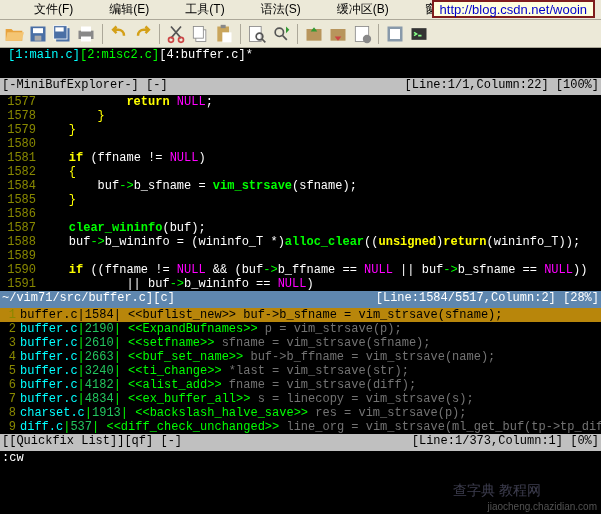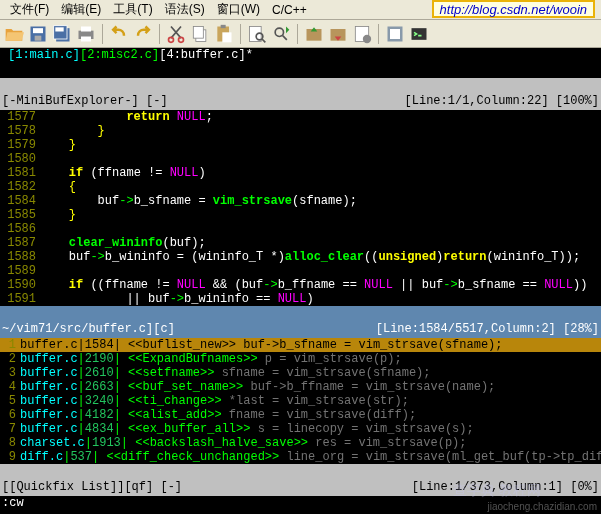--- a/index.html
+++ b/index.html
@@ -1,28 +1,28 @@
 <!DOCTYPE html>
 <html><head>
 <meta charset="utf-8">
 <style>
 * { margin: 0; padding: 0; box-sizing: border-box; }
 body { font-family: sans-serif; font-size: 12px; background: #000; width: 601px; height: 514px; overflow: hidden; position: relative; }
 .menubar { background: #ece9d8; height: 20px; display: flex; align-items: center; padding: 0 4px; border-bottom: 1px solid #aca899; }
-.menubar span { padding: 2px 6px; cursor: default; }
-.urlbox { position: absolute; top: 0px; right: 6px; border: 2px solid #eab308; background: #ffffe0; padding: 0px 6px; font-family: Arial; font-size: 13px; color: #0000cc; z-index: 10; height: 18px; line-height: 16px; font-style: italic; }
+.menubar span { padding: 2px 6px; cursor: default; margin-left: 24px; }
+.urlbox { position: absolute; top: 0px; right: 6px; border: 2px solid #7f1d1d; background: #ffffe0; padding: 0px 6px; font-family: Arial; font-size: 13px; color: #0000cc; z-index: 10; height: 18px; line-height: 16px; }
 .toolbar { background: #ece9d8; height: 28px; display: flex; align-items: center; padding: 0 4px; gap: 4px; border-bottom: 1px solid #aca899; }
 .toolbar .sep { width: 1px; height: 20px; background: #aca899; margin: 0 2px; }
 .toolbar svg { width: 20px; height: 20px; }
 .editor { font-family: "Courier New", monospace; font-size: 12px; line-height: 14px; background: #000; }
 .tabline { background: #000; color: #ccc; padding: 0 8px; height: 30px; }
 .tabline .t1 { color: #00ffff; }
 .tabline .t2 { color: #00ff00; }
 .tabline .tm { color: #fff; }
-.statusbar { background: #c0c0c0; color: #000; display: flex; padding: 16px 2px; height: 28px; font-family: "Courier New", monospace; }
+.statusbar { background: #c0c0c0; color: #000; display: flex; padding: 0 2px; height: 17px; font-family: "Courier New", monospace; }
 .statusbar .left { flex: 1; }
 .code { display: flex; }
 .gutter { color: #888800; text-align: right; width: 40px; padding-right: 4px; flex-shrink: 0; }
 .gutter.short { width: 20px; }
 .line { white-space: pre; flex: 1; }
 .kw { color: #ffff00; font-weight: bold; }
 .null { color: #ff00ff; }
 .punct { color: #ffff00; }
 .op { color: #00ff00; }
 .func { color: #00ff00; font-weight: bold; }
@@ -40,20 +40,21 @@
 .logo { position: absolute; bottom: 14px; right: 60px; color: rgba(200,200,255,0.3); font-size: 14px; font-family: sans-serif; }
 </style>
 </head>
 <body>
 
 <div class="menubar">
   <span>文件(F)</span>
   <span>编辑(E)</span>
   <span>工具(T)</span>
   <span>语法(S)</span>
+  <span>缓冲区(B)</span>
   <span>窗口(W)</span>
   <span>C/C++</span>
 </div>
 
 <div class="urlbox">http://blog.csdn.net/wooin</div>
 
 <div class="toolbar">
   <svg viewBox="0 0 24 24">
       <path fill="#e8a33d" d="M2 6h7l2 2h11v12H2z"></path>
       <path fill="#f4c573" d="M4 10h20l-3 10H2z"></path>

